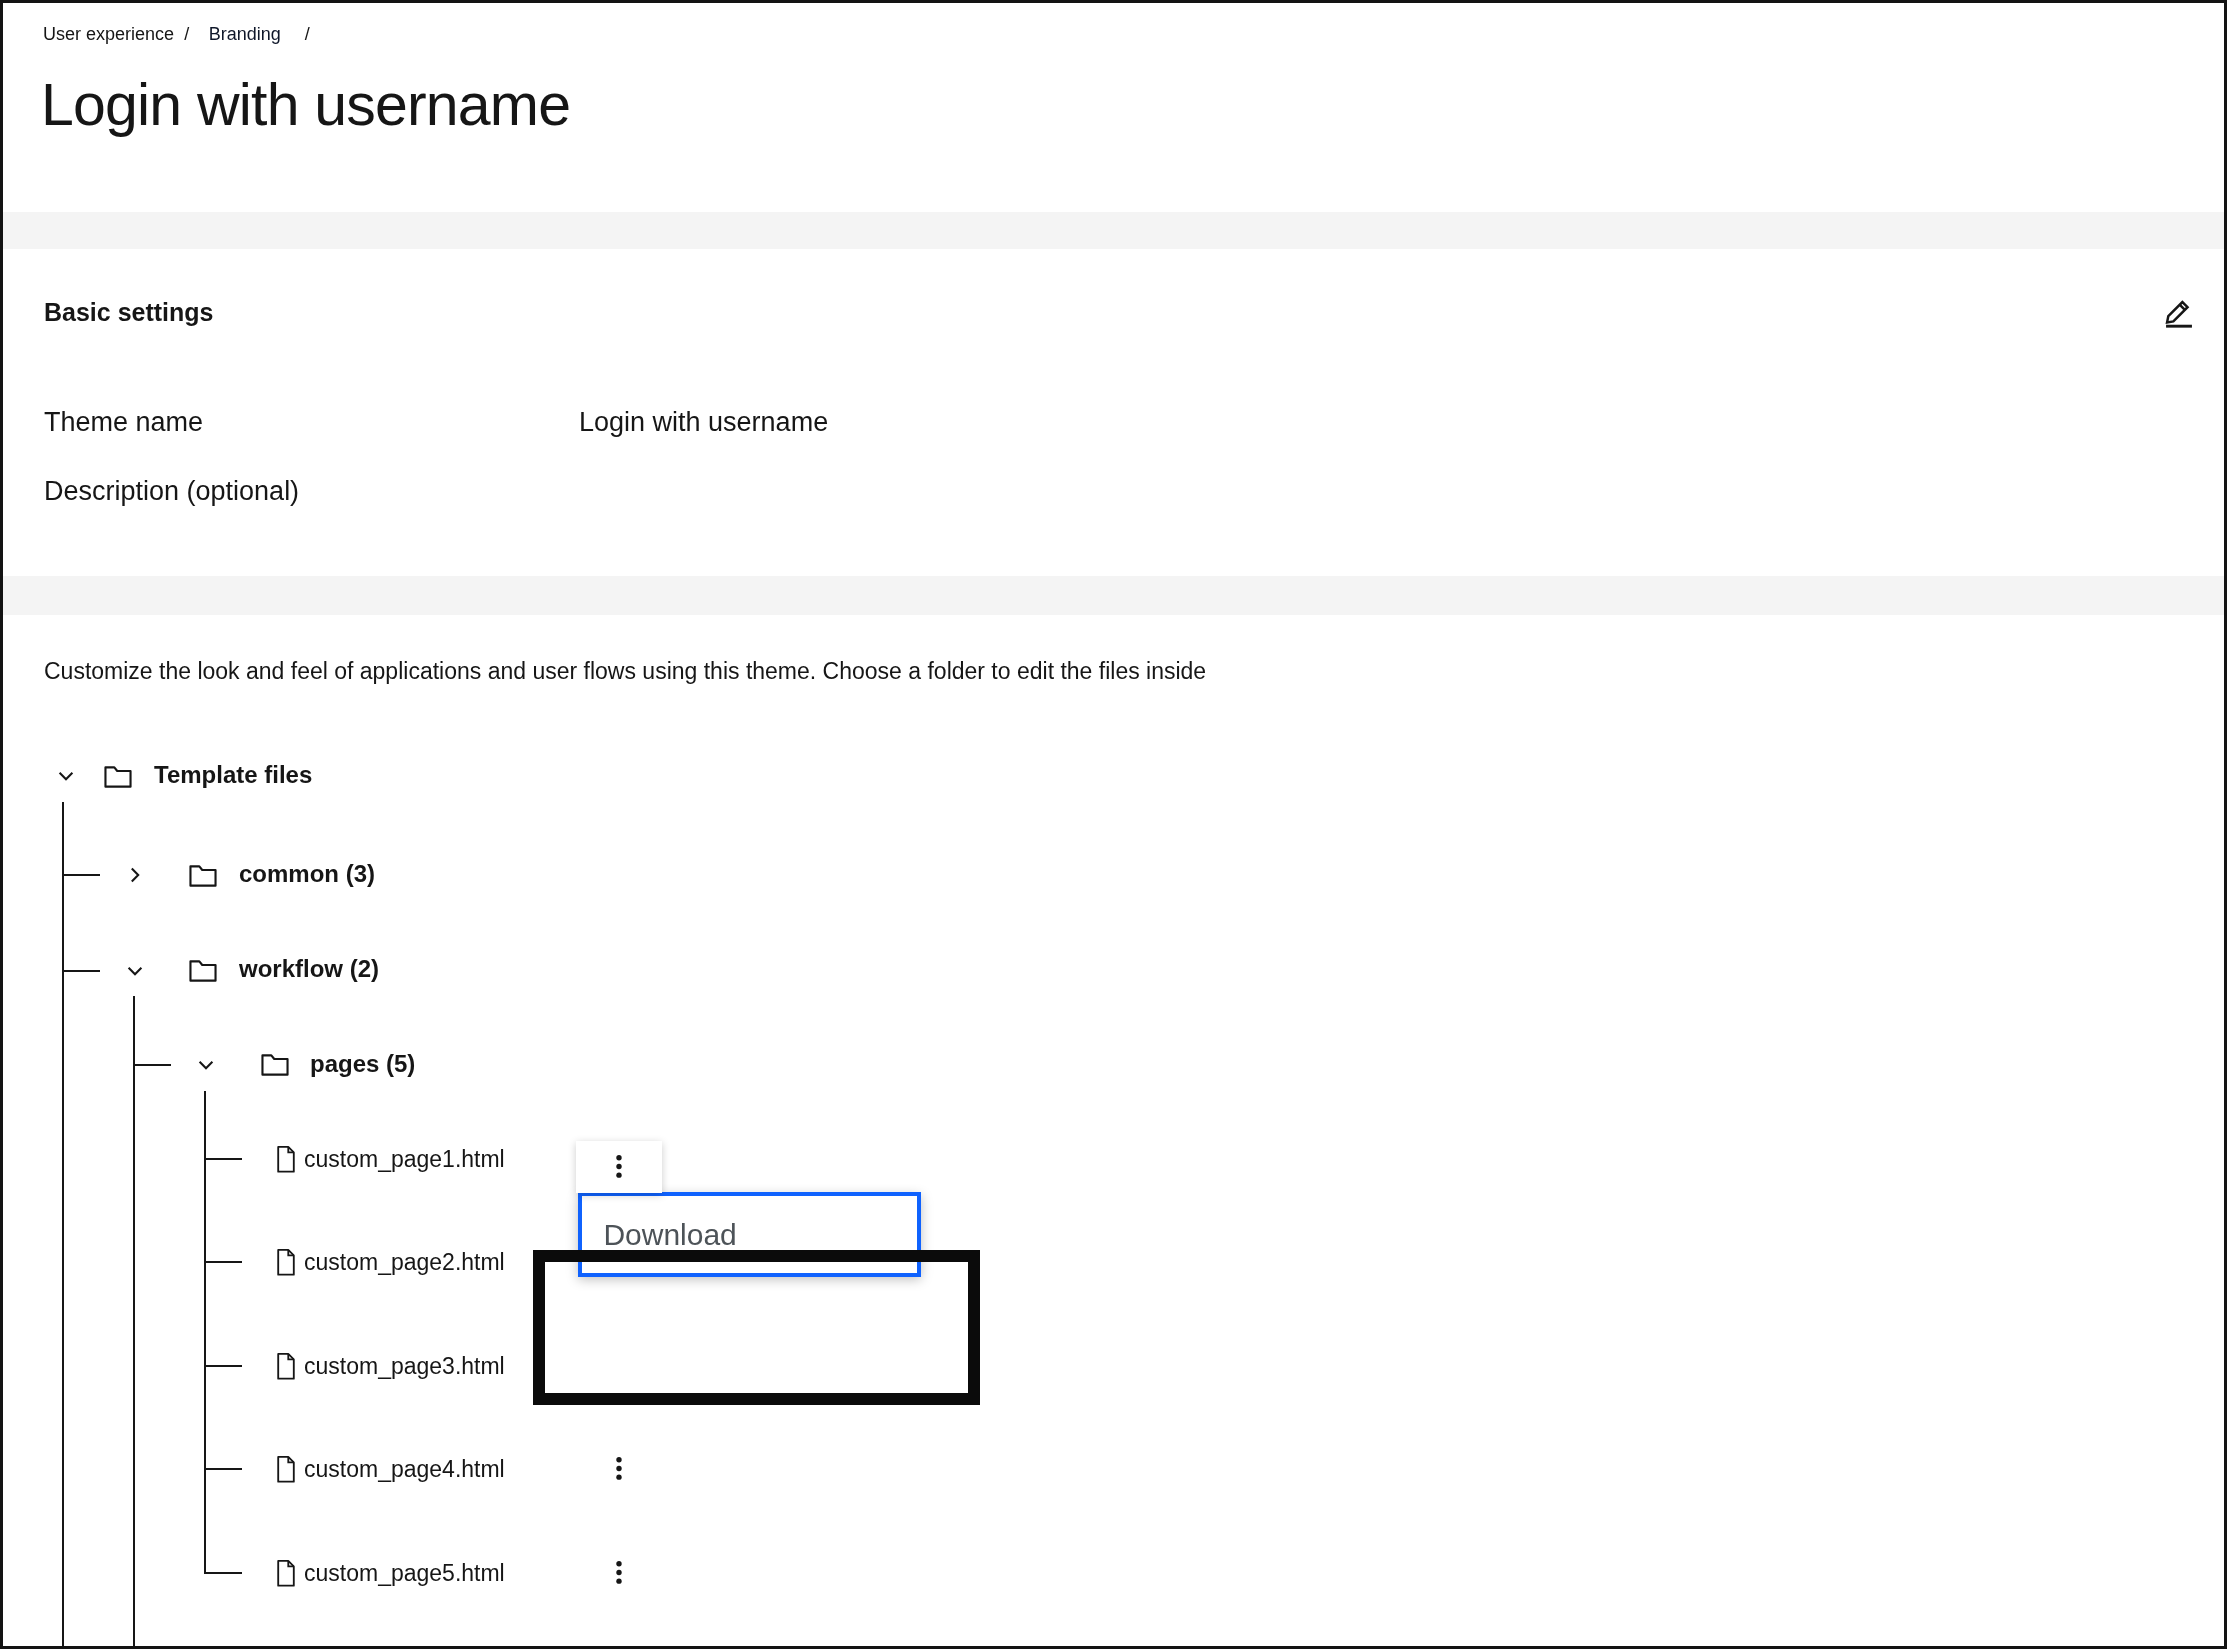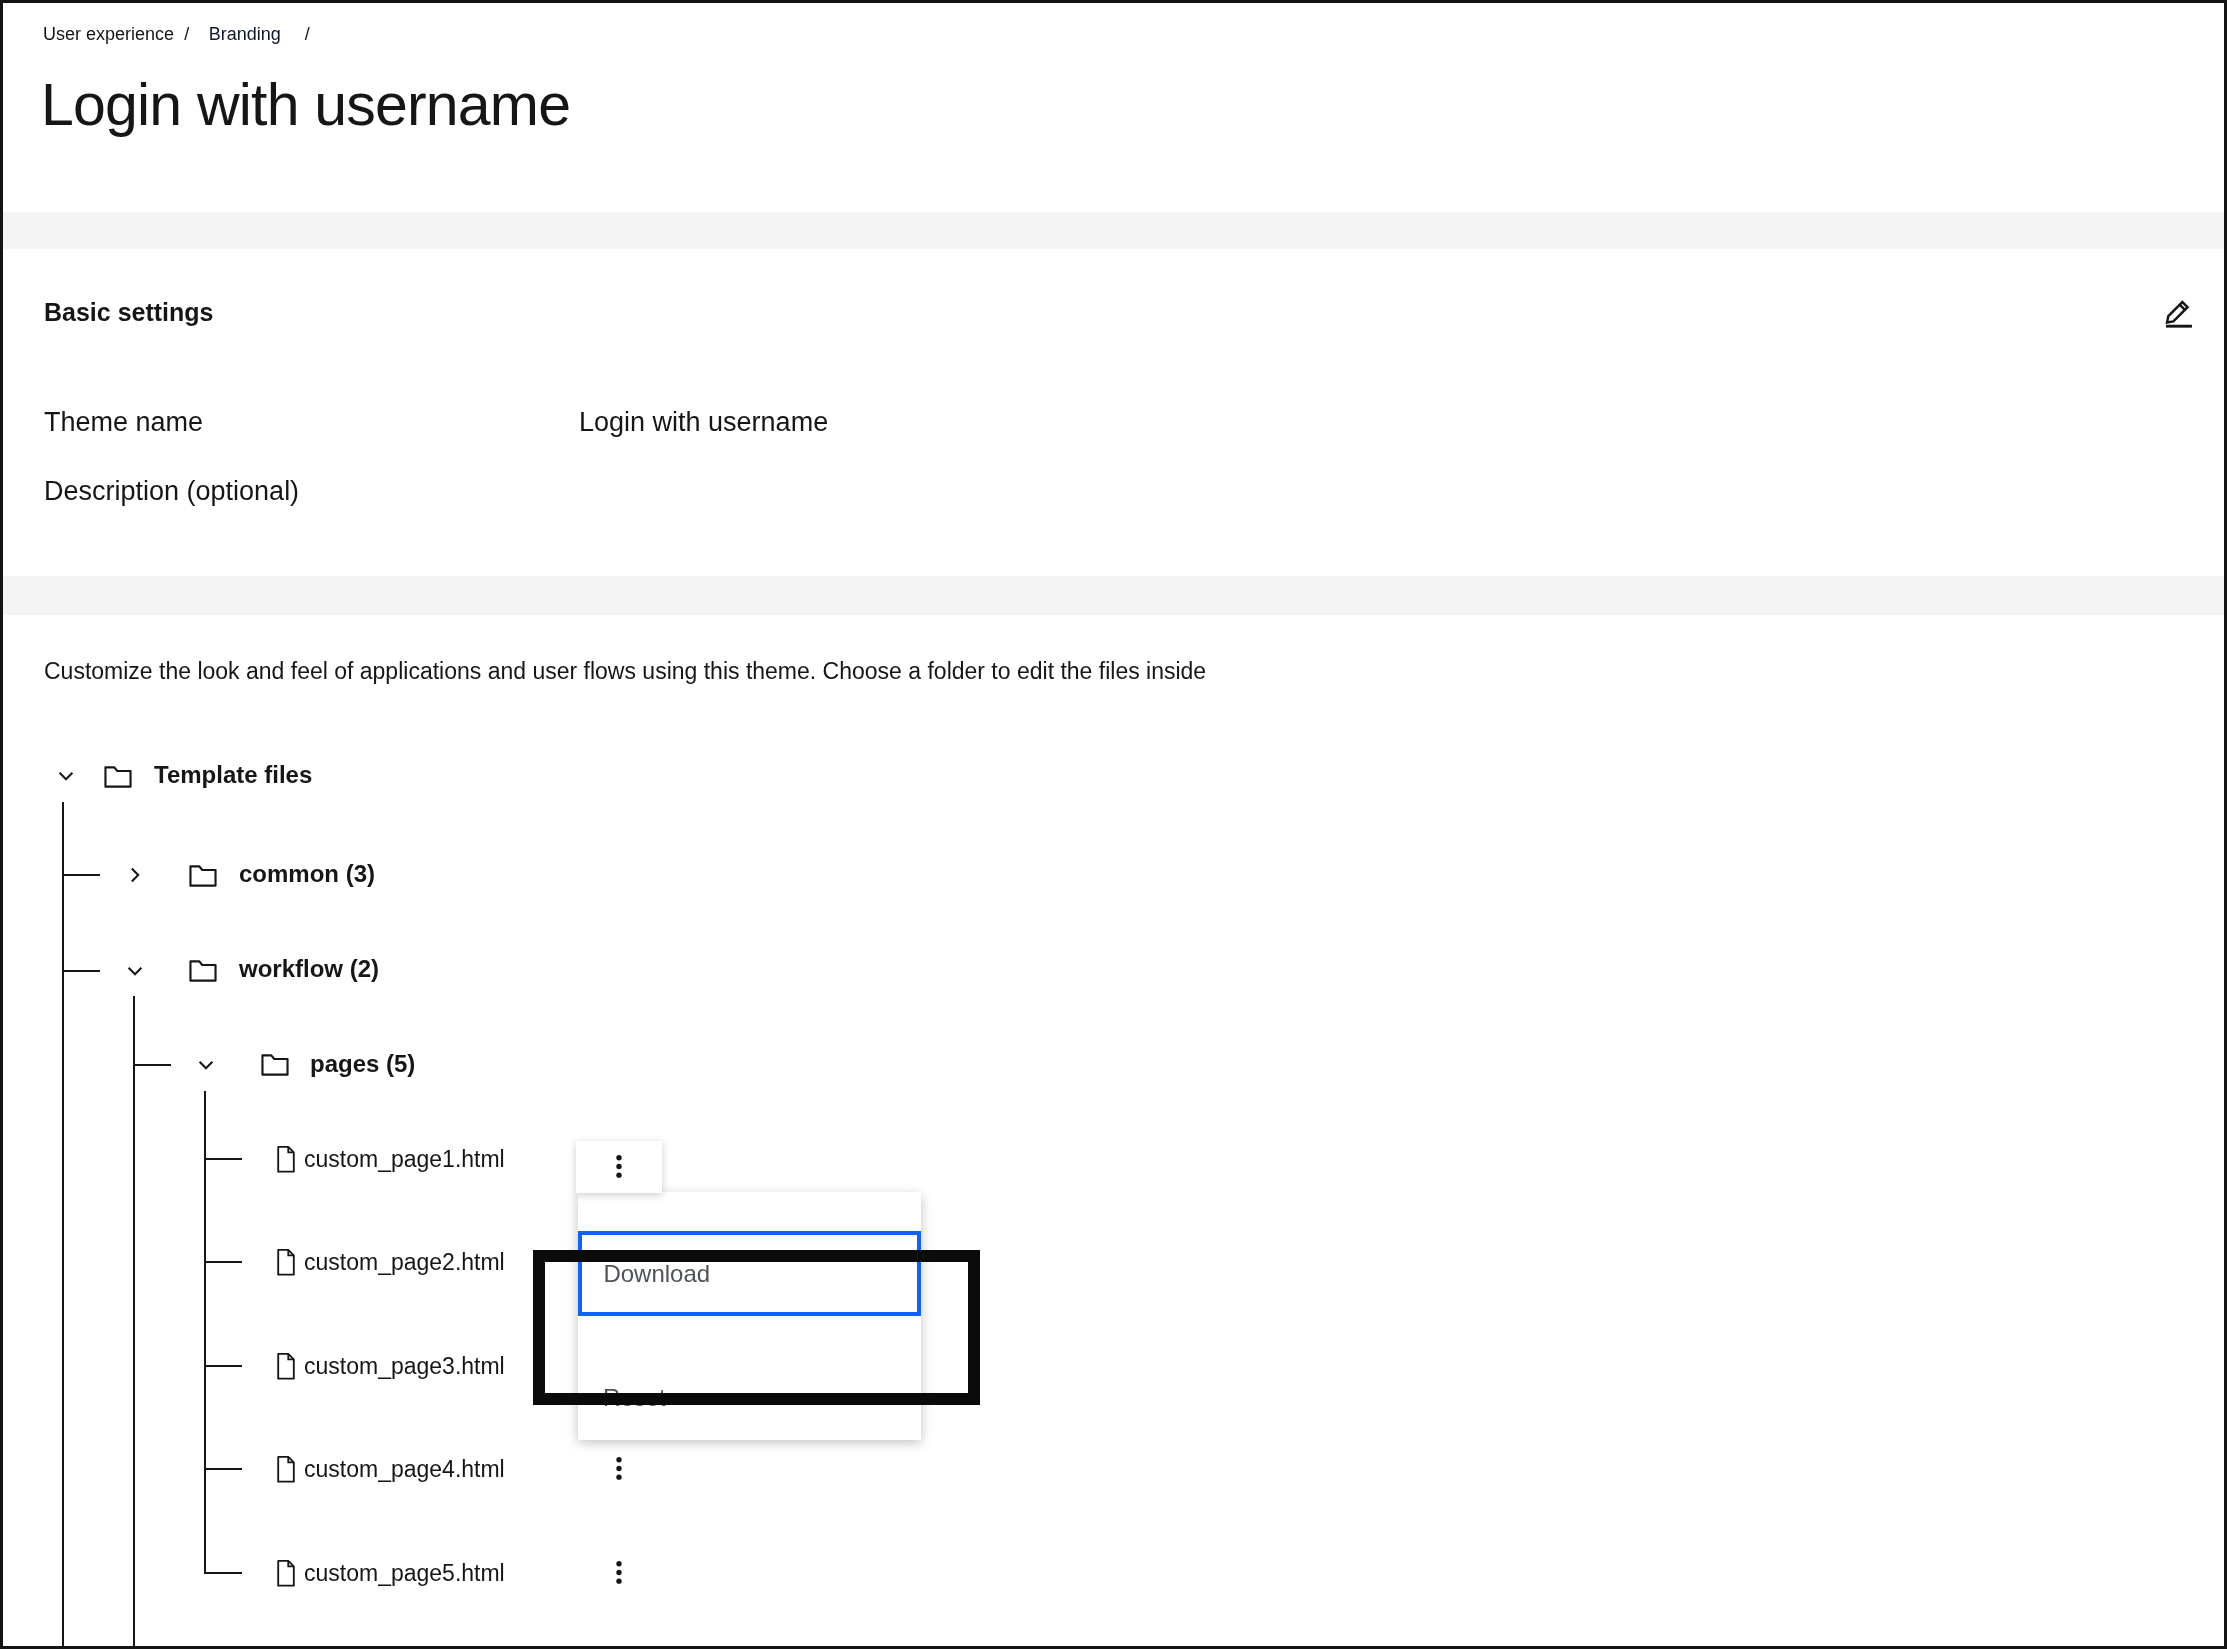--- a/index.html
+++ b/index.html
@@ -38,22 +38,22 @@
     left:573px;top:1138px;width:86px;height:52px;background:#ffffff;z-index:31;
     display:flex;align-items:center;justify-content:center;
     box-shadow:0 2.4px 8px rgba(0,0,0,0.20);cursor:pointer;
   }
   .overflow-dots{cursor:pointer;z-index:11;}
   
   .menu{
     left:575px;top:1189px;width:343px;z-index:30;background:#ffffff;
     box-shadow:0 3.2px 11px rgba(0,0,0,0.25);
   }
-  .mi{height:85px;display:flex;align-items:center;padding-left:25px;font-size:24px;
-    box-sizing:border-box;color:#4d5358;cursor:pointer;background:#ffffff;margin-top:39px;}
+  .mi{height:85px;display:flex;align-items:center;padding-left:25px;font-size:30px;
+    box-sizing:border-box;color:#4d5358;cursor:pointer;background:#ffffff;}
   .mi.focused{border:4px solid #0f62fe;padding-left:21.4px;}
   .mi.hover{background:#dde1e6;color:#161616;}
   
   .annotation{
     left:530px;top:1247px;width:447px;height:155px;box-sizing:border-box;
     border:12px solid #0b0b0b;z-index:40;pointer-events:none;background:transparent;
   }
 </style>
 </head>
 <body>
@@ -202,19 +202,18 @@
       <svg width="8" height="28.5" viewBox="0 0 10 36">
         <circle cx="5" cy="6" r="3.4" fill="#161616"></circle>
         <circle cx="5" cy="17" r="3.4" fill="#161616"></circle>
         <circle cx="5" cy="28" r="3.4" fill="#161616"></circle>
       </svg>
     </span>
   </div>
 
   <div class="abs menu" id="menu">
       <div class="mi focused">Download</div>
-      <div class="mi">Reset</div>
     </div>
 
   <div class="abs annotation"></div>
 
 </div>
 
 
 </body></html>

